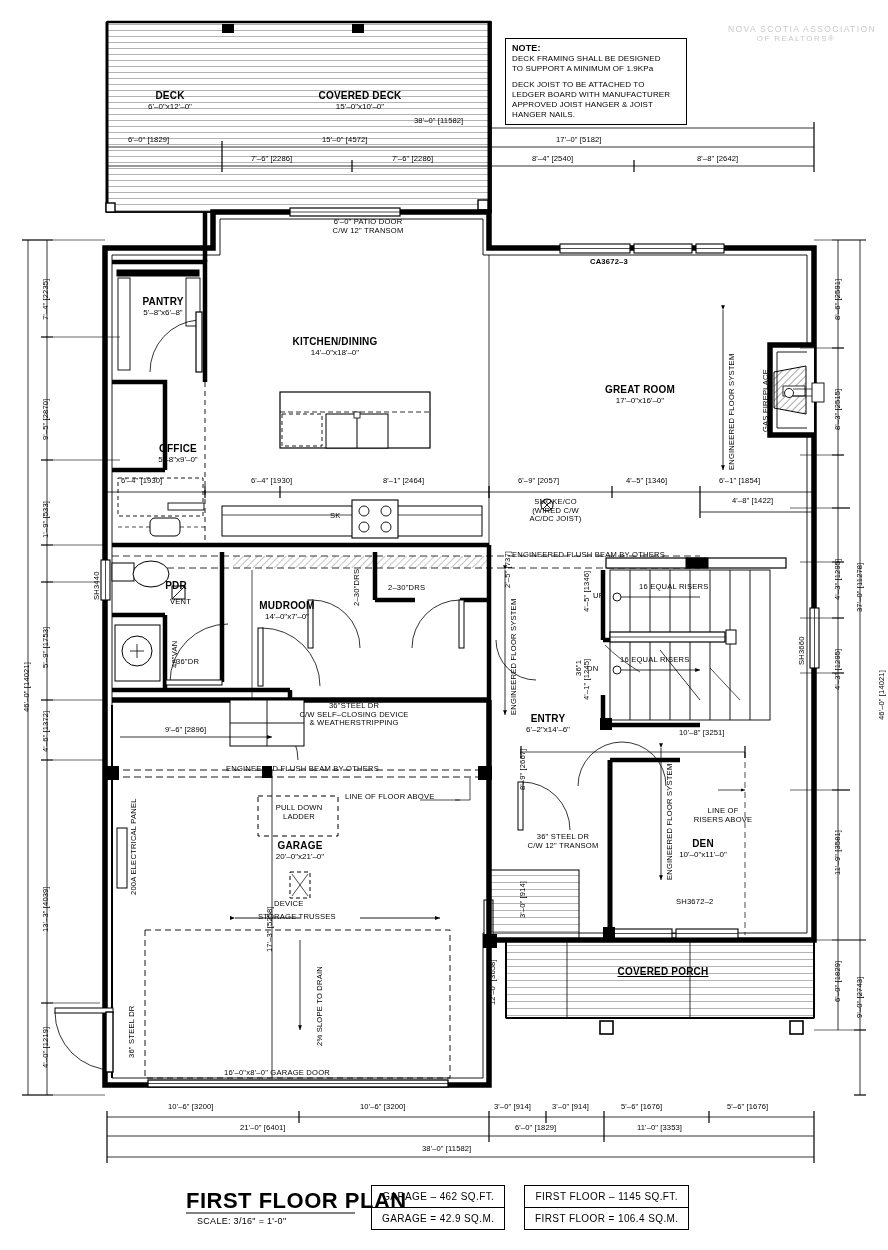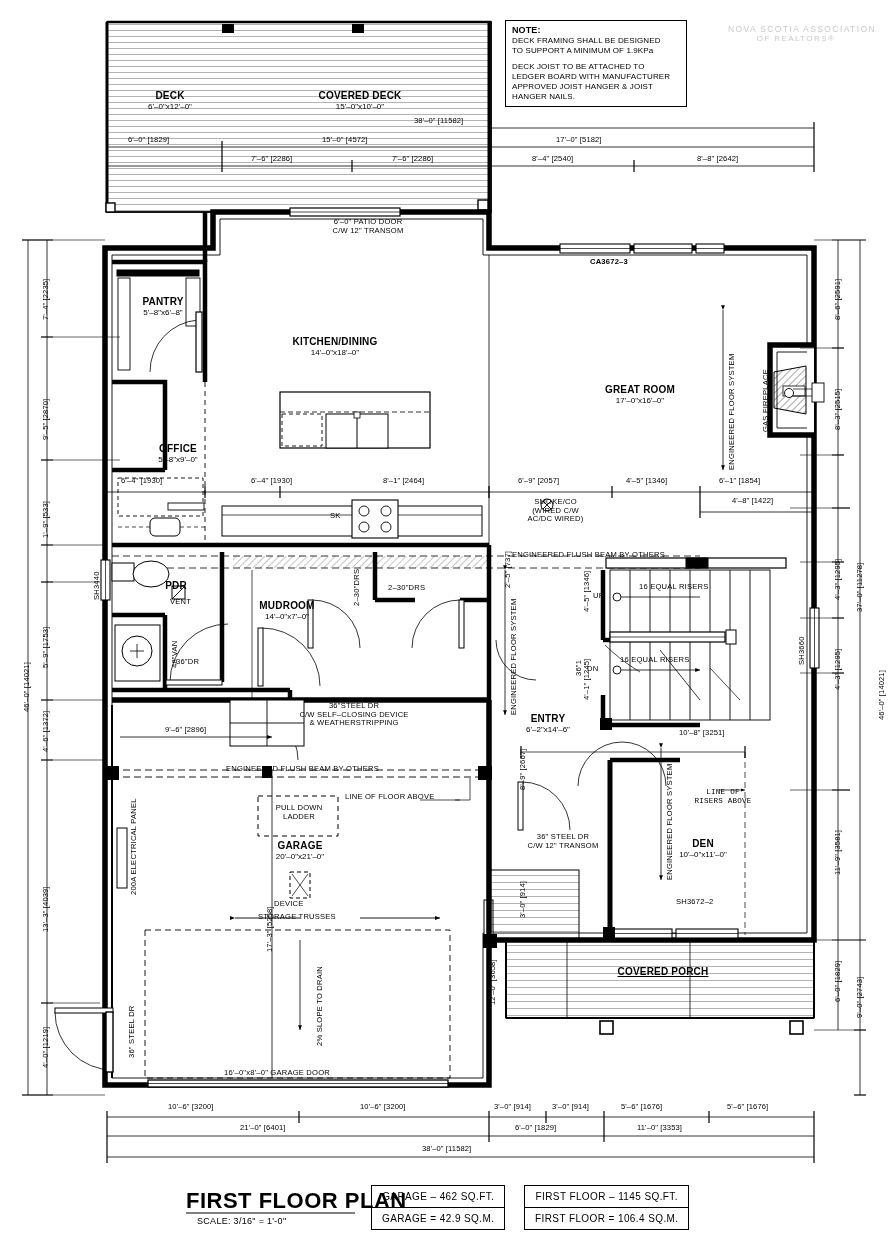--- a/index.html
+++ b/index.html
@@ -4,21 +4,21 @@
 <title>First Floor Plan</title>
 <style>
   html,body{margin:0;padding:0;background:#fff;}
   body{width:888px;height:1250px;position:relative;overflow:hidden;
        font-family:"Liberation Sans",sans-serif;color:#000;}
   #plan{position:absolute;left:0;top:0;width:888px;height:1250px;}
   .txt{position:absolute;white-space:nowrap;line-height:1.15;}
   .room{font-weight:bold;font-size:10px;letter-spacing:.2px;text-align:center;}
   .roomdim{font-weight:normal;font-size:8px;letter-spacing:0;}
   .note-box{position:absolute;border:1px solid #000;background:#fff;padding:4px 6px;
-            font-size:8px;line-height:1.25;letter-spacing:.1px;}
+            font-size:8px;line-height:1.25;letter-spacing:.1px;margin-top:18px;}
   .note-box b{font-size:9px;}
   .dim{font-size:7.6px;letter-spacing:.1px;white-space:nowrap;}
   .lbl{font-size:7.6px;letter-spacing:.2px;white-space:nowrap;text-align:center;}
   .vert{transform-origin:0 0;}
   .logo{position:absolute;color:#c9c9c9;}
   .logo .mark{font-size:46px;font-weight:normal;letter-spacing:1px;
      font-family:"DejaVu Sans",sans-serif;line-height:1;}
   .logo .sub{font-size:8.5px;letter-spacing:1.4px;text-align:right;margin-top:2px;}
   .logo .sub2{font-size:8px;letter-spacing:1.4px;text-align:center;}
   .title-main{font-size:22px;font-weight:bold;letter-spacing:.5px;}
@@ -494,21 +494,21 @@
 
 <div class="txt lbl" style="left:303px;top:218px;width:130px;">
   <div>6'–0" PATIO DOOR</div>
   <div>C/W 12" TRANSOM</div>
 </div>
 <div class="txt lbl" style="left:590px;top:258px;font-weight:bold;">CA3672–3</div>
 <div class="txt lbl" style="left:330px;top:512px;">SK</div>
 <div class="txt lbl" style="left:518px;top:498px;width:75px;">
   <div>SMOKE/CO</div>
   <div>(WIRED C/W</div>
-  <div>AC/DC WIRED)</div>
+  <div>AC/DC JOIST)</div>
 </div>
 <div class="txt lbl" style="left:512px;top:551px;">ENGINEERED FLUSH BEAM BY OTHERS</div>
 <div class="txt lbl" style="left:226px;top:765px;">ENGINEERED FLUSH BEAM BY OTHERS</div>
 <div class="txt lbl" style="left:388px;top:584px;">2–30"DRS</div>
 <div class="txt lbl" style="left:176px;top:658px;">36"DR</div>
 <div class="txt lbl" style="left:170px;top:598px;">VENT</div>
 <div class="txt lbl" style="left:284px;top:702px;width:140px;">
   <div>36"STEEL DR</div>
   <div>C/W SELF–CLOSING DEVICE</div>
   <div>&amp; WEATHERSTRIPPING</div>
@@ -522,21 +522,21 @@
 <div class="txt lbl" style="left:593px;top:592px;">UP</div>
 <div class="txt lbl" style="left:587px;top:665px;">DN</div>
 <div class="txt lbl" style="left:265px;top:804px;width:68px;">
   <div>PULL DOWN</div>
   <div>LADDER</div>
 </div>
 <div class="txt lbl" style="left:274px;top:900px;">DEVICE</div>
 <div class="txt lbl" style="left:258px;top:913px;">STORAGE TRUSSES</div>
 <div class="txt lbl" style="left:224px;top:1069px;">16'–0"x8'–0" GARAGE DOOR</div>
 <div class="txt lbl" style="left:345px;top:793px;">LINE OF FLOOR ABOVE</div>
-<div class="txt lbl" style="left:686px;top:788px;width:74px;font-family:Liberation Mono, monospace;">
+<div class="txt lbl" style="left:686px;top:807px;width:74px;">
   <div>LINE OF</div>
   <div>RISERS ABOVE</div>
 </div>
 <div class="txt lbl" style="left:676px;top:898px;">SH3672–2</div>
 
 <div class="txt lbl vert" style="left:728px;top:470px;transform:rotate(-90deg);">ENGINEERED FLOOR SYSTEM</div>
 <div class="txt lbl vert" style="left:510px;top:715px;transform:rotate(-90deg);">ENGINEERED FLOOR SYSTEM</div>
 <div class="txt lbl vert" style="left:666px;top:880px;transform:rotate(-90deg);">ENGINEERED FLOOR SYSTEM</div>
 <div class="txt lbl vert" style="left:762px;top:432px;transform:rotate(-90deg);">GAS FIREPLACE</div>
 <div class="txt lbl vert" style="left:93px;top:600px;transform:rotate(-90deg);">SH3440</div>

